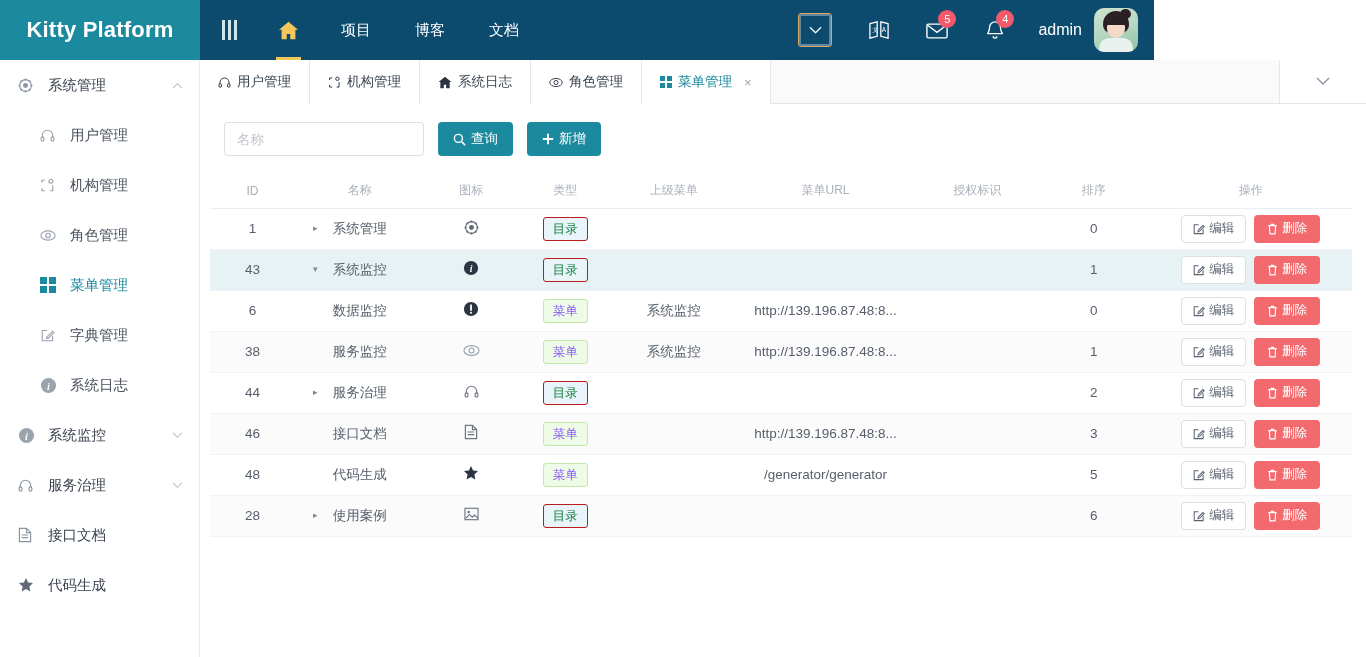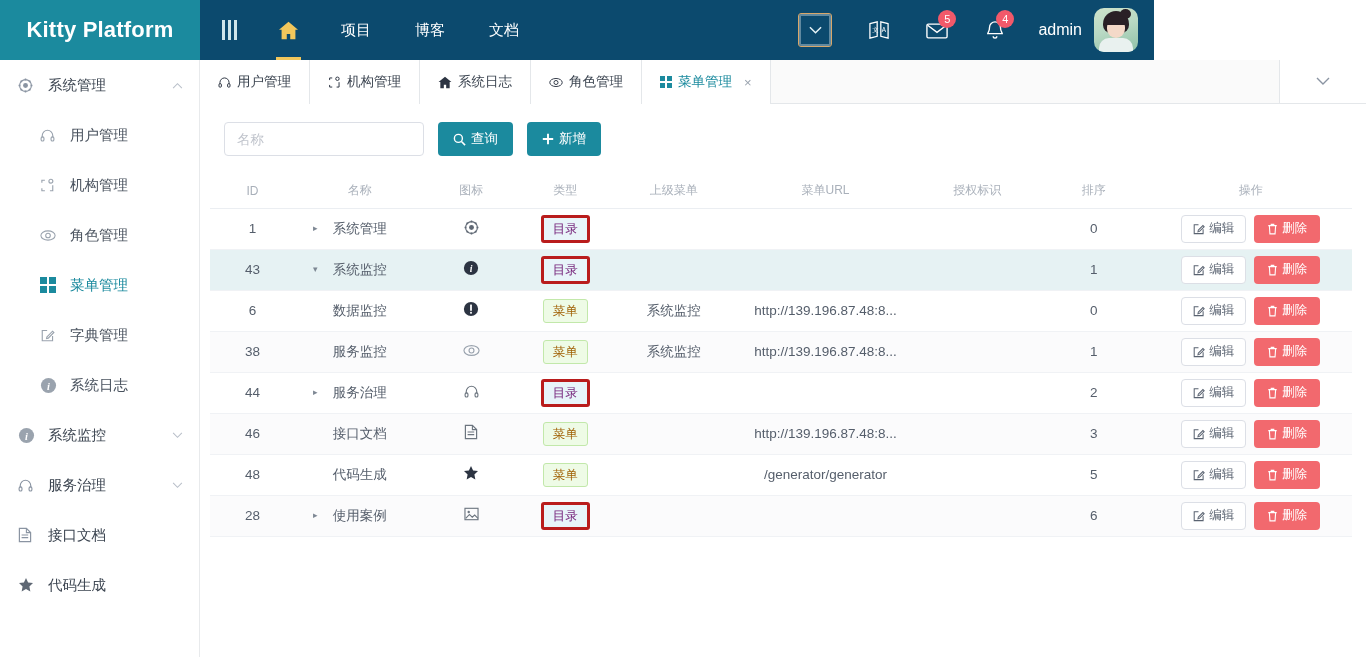--- a/index.html
+++ b/index.html
@@ -169,22 +169,22 @@
 
   .name-cell { display: flex; align-items: center; justify-content: center; position: relative; }
   .tri { position: absolute; left: 12px; font-size: 9px; color: #7d8793; line-height: 1; }
   .tri.right::before { content: "\25B8"; }
   .tri.down::before { content: "\25BE"; }
 
   .tag {
     display: inline-block; padding: 2px 9px; border-radius: 3px;
     font-size: 12.5px; line-height: 18px;
   }
-  .tag.dir { background: #e8f4f9; border: 3px solid #b91c1c; color: #701a75; }
-  .tag.menu { background: #eefbe6; border: 1px solid #c2e8aa; color: #a16207; }
+  .tag.dir { background: #e8f4f9; border: 1px solid #b91c1c; color: #15803d; }
+  .tag.menu { background: #eefbe6; border: 1px solid #c2e8aa; color: #8b5cf6; }
 
   .ops { display: flex; align-items: center; justify-content: center; gap: 8px; }
   .btn-edit {
     height: 28px; padding: 0 11px; border: 1px solid #dcdfe6; border-radius: 4px;
     background: #fff; color: #5a6371; font-size: 12.5px; cursor: pointer;
     display: inline-flex; align-items: center; gap: 4px;
     font-family: "Liberation Sans", sans-serif;
   }
   .btn-del {
     height: 28px; padding: 0 13px; border: none; border-radius: 4px;

